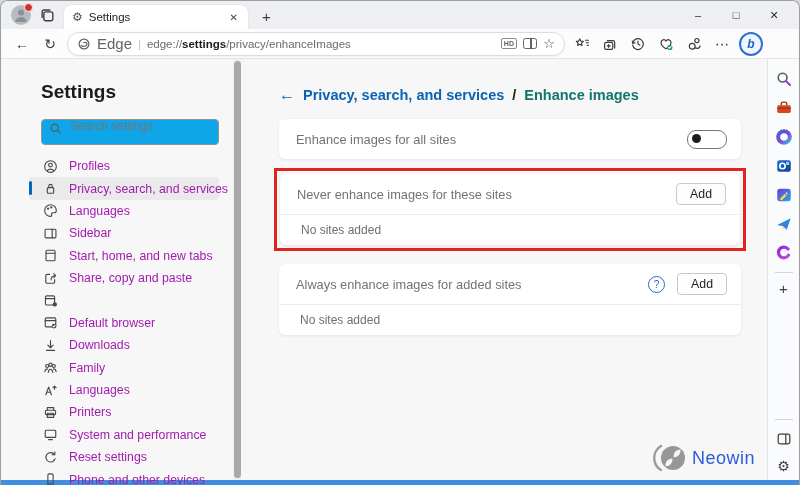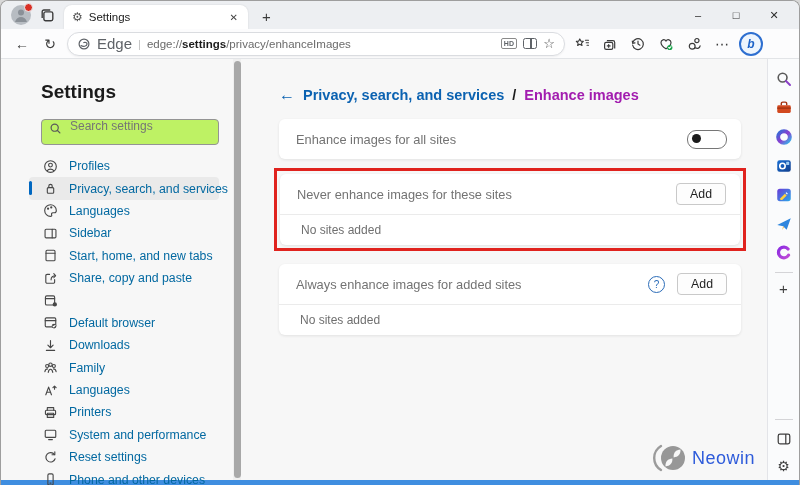--- a/index.html
+++ b/index.html
@@ -38,41 +38,41 @@
   .star{font-size:13px;color:#4a4a4a;}
   .bing{width:20px;height:20px;border-radius:50%;border:2px solid #2e6fd0;color:#1d63c8;font-weight:bold;font-style:italic;
     font-size:12px;display:flex;align-items:center;justify-content:center;background:#eef5fd;}
   svg.oi{display:block;}
   
   .bodyrow{flex:1;display:flex;min-height:0;position:relative;}
   
   .nav{width:232px;flex:none;box-sizing:border-box;padding-top:22px;}
   .nav h1{margin:0 0 0 40px;font-size:19px;font-weight:700;color:#1b1b1b;}
   .searchwrap{position:relative;margin:13px 0 10px 40px;width:178px;}
-  .searchwrap input{width:100%;height:26px;box-sizing:border-box;border:1px solid #949494;border-radius:4px;background:#bef264;
+  .searchwrap input{width:100%;height:26px;box-sizing:border-box;border:1px solid #949494;border-radius:4px;background:#0ea5e9;
     padding:0 6px 12px 28px;font-size:12px;color:#333;font-family:"Liberation Sans",sans-serif;outline:none;}
   .searchwrap .mag{position:absolute;left:8px;top:6px;}
   .navlist{margin-top:4px;}
   .nav-item{position:relative;height:22.4px;display:flex;align-items:center;gap:11px;margin:0 14px 0 28px;
     padding-left:14px;border-radius:4px;cursor:default;}
   .nav-item .nicon{width:15px;height:15px;flex:none;display:flex;}
   .nav-item .nicon svg{width:15px;height:15px;stroke:#474747;fill:none;stroke-width:1.2;stroke-linecap:round;stroke-linejoin:round;}
-  .nav-item .nlabel{font-size:12.3px;color:#0369a1;white-space:nowrap;}
+  .nav-item .nlabel{font-size:12.3px;color:#a21caf;white-space:nowrap;}
   .nav-item.sel{background:#eaeaea;}
   .nav-item.sel::before{content:"";position:absolute;left:0;top:4px;width:3px;height:14px;border-radius:2px;background:#0067c0;}
   
   .vscroll{width:8px;flex:none;position:relative;background:#efefef;}
   .vscroll .thumb{position:absolute;left:0.5px;top:2px;bottom:2px;width:7px;background:#a8a8a8;border-radius:4px;}
   
   .main{flex:1;min-width:0;position:relative;box-sizing:border-box;padding-left:38px;background:#f7f7f7;}
   .crumb{margin-top:27px;display:flex;align-items:center;gap:8px;font-size:14.5px;font-weight:700;}
   .crumb .back{color:#0b62b1;font-size:16px;font-weight:600;}
   .crumb .parent{color:#0b62b1;}
   .crumb .sepc{color:#1b1b1b;}
-  .crumb .current{color:#a21caf;}
+  .crumb .current{color:#0f766e;}
   .card{width:462px;background:#fff;border-radius:6px;box-shadow:0 1px 3px rgba(0,0,0,.09);box-sizing:border-box;}
   .card .rowline{display:flex;align-items:center;height:40px;padding:0 14px 0 17px;gap:10px;}
   .card .ctitle{flex:1;font-size:12.8px;color:#737373;}
   .card .divider{height:1px;background:#ebebeb;margin:0;}
   .card .empty{height:30px;display:flex;align-items:center;padding-left:21px;font-size:12px;color:#6f6f6f;}
   .toggle{width:38px;height:17px;border-radius:9px;border:1px solid #767676;background:#fff;position:relative;flex:none;}
   .toggle .knob{position:absolute;left:4px;top:3.3px;width:9px;height:9px;border-radius:50%;background:#1b1b1b;}
   .addbtn{flex:none;font-size:12.3px;color:#1f1f1f;background:#fdfdfd;border:1px solid #c9c9c9;border-radius:4px;
     padding:3px 13px;font-family:"Liberation Sans",sans-serif;}
   .helpq{flex:none;width:15px;height:15px;border-radius:50%;border:1.3px solid #2b6cb8;color:#2b6cb8;font-size:10px;

